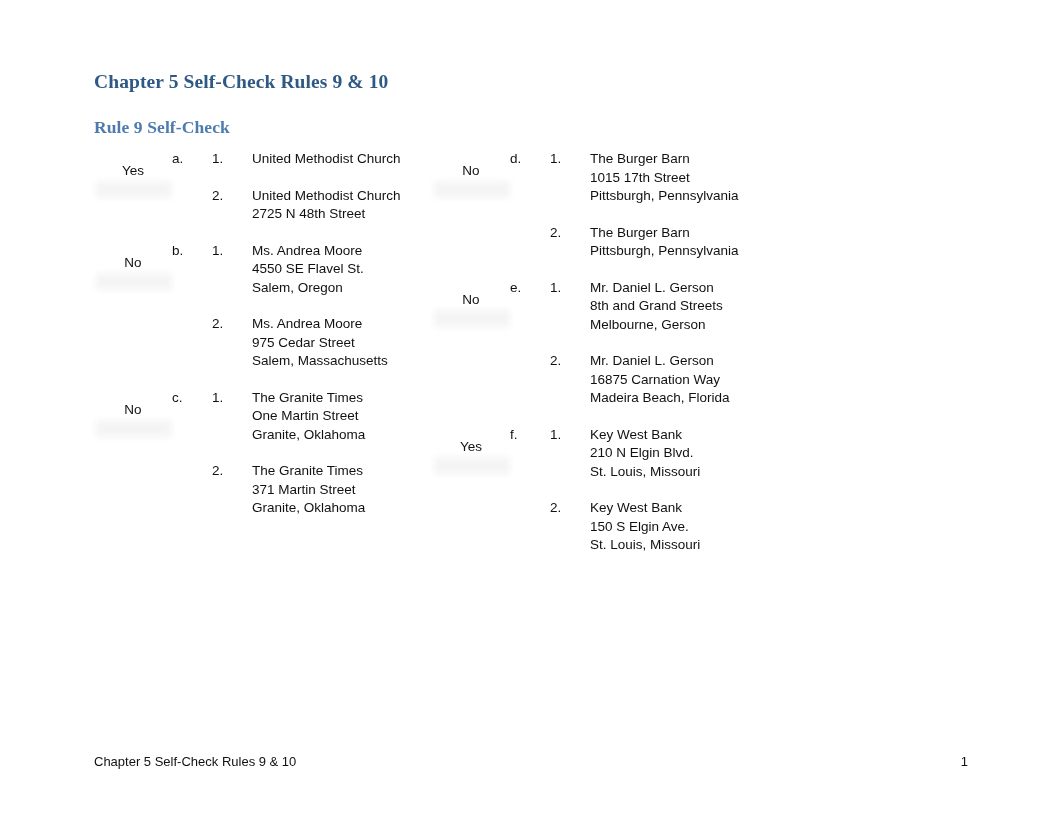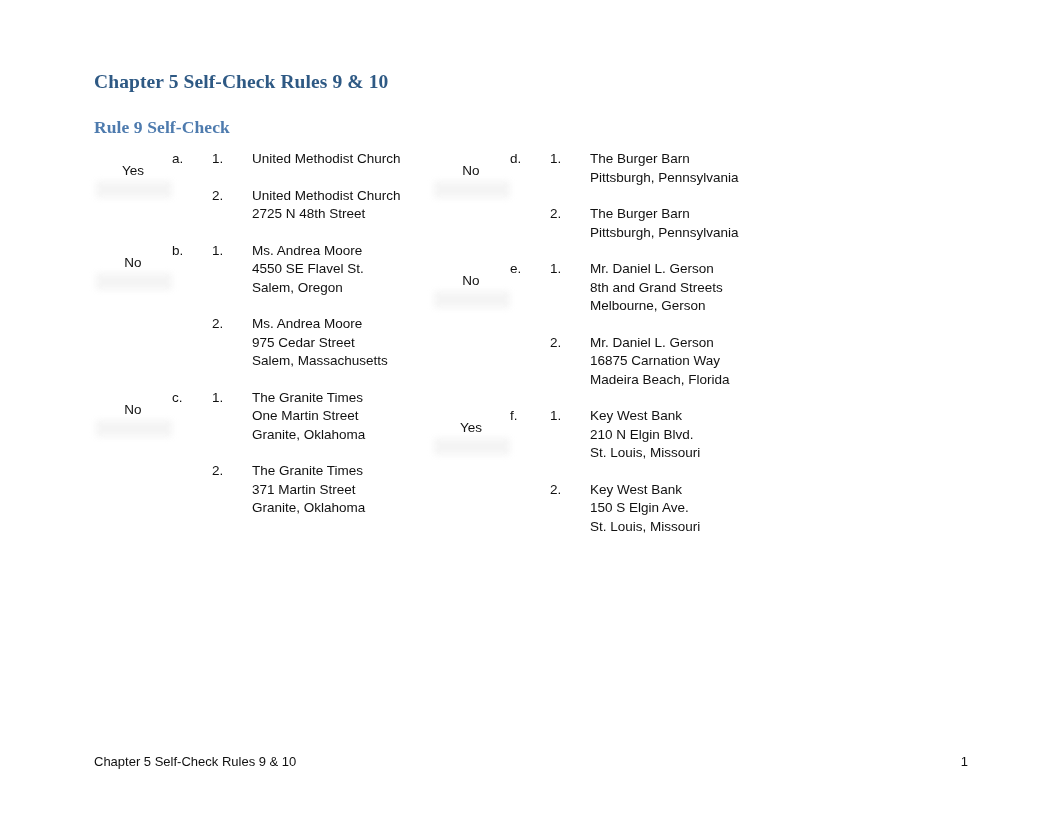--- a/index.html
+++ b/index.html
@@ -247,20 +247,21 @@
           <div class="answer-cell">
             <div class="answer-text">No</div>
             <div class="answer-blur"></div>
           </div>
           <div class="letter-cell">d.</div>
           <div class="items">
             <div class="item">
               <div class="item-num">1.</div>
               <div class="item-lines">
                 <div class="line">The Burger Barn</div>
+                <div class="line">1015 17th Street</div>
                 <div class="line">Pittsburgh, Pennsylvania</div>
               </div>
             </div>
             <div class="item">
               <div class="item-num">2.</div>
               <div class="item-lines">
                 <div class="line">The Burger Barn</div>
                 <div class="line">Pittsburgh, Pennsylvania</div>
               </div>
             </div>

